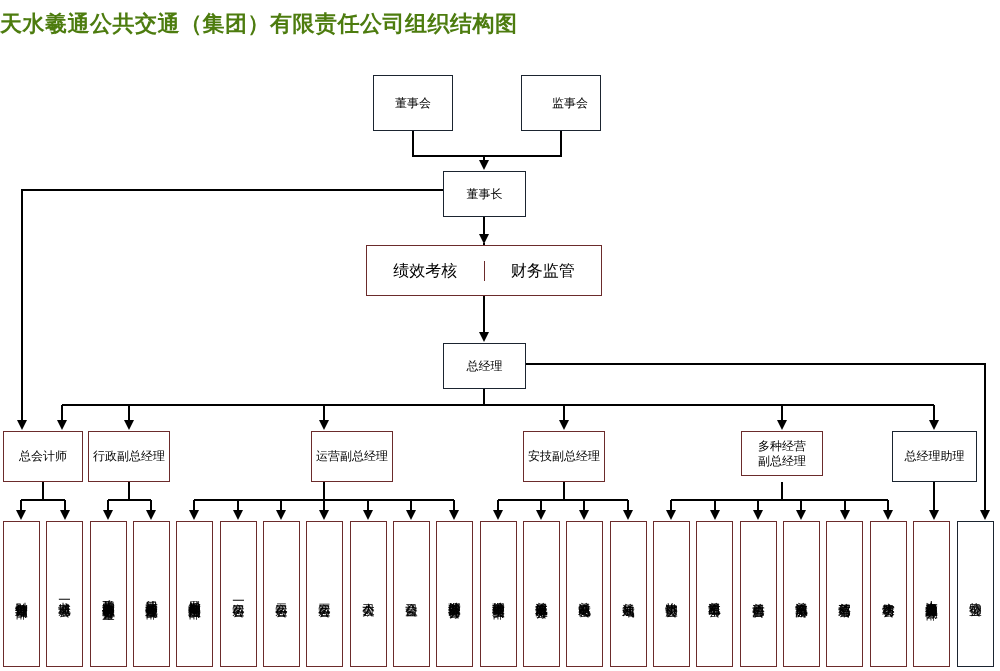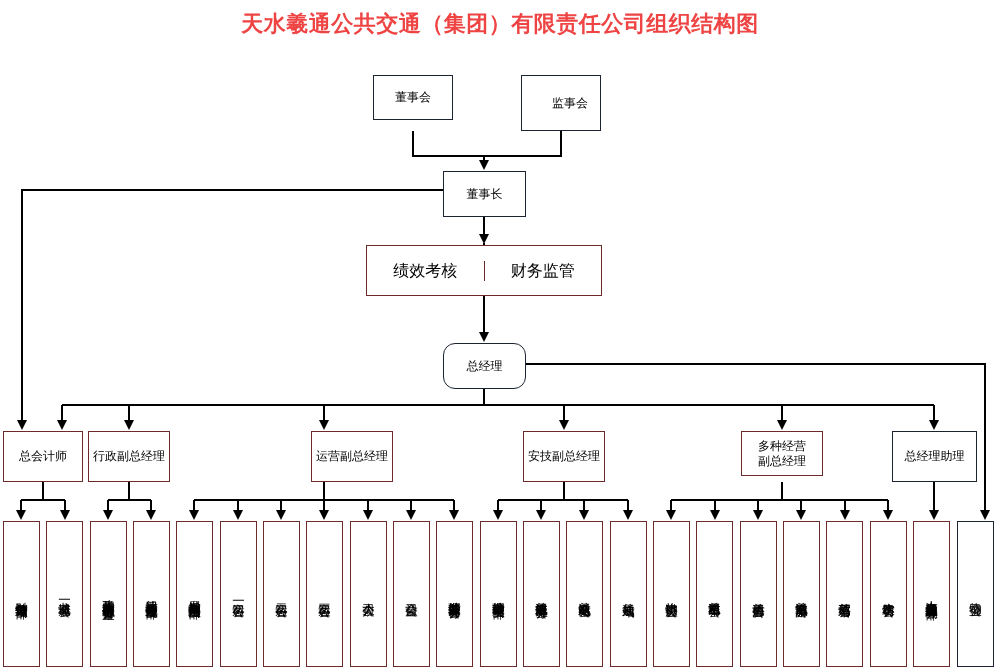--- a/index.html
+++ b/index.html
@@ -16,25 +16,25 @@
     width: 1000px;
     height: 671px;
     background: #ffffff;
     overflow: hidden;
   }
   #title {
     position: absolute;
     left: 0;
     top: 9px;
     width: 1000px;
-    text-align: center;
+    text-align: left;
     font-size: 22px;
     font-weight: bold;
     letter-spacing: 0.5px;
-    color: #ef4444;
+    color: #4d7c0f;
   }
   svg#wires {
     position: absolute;
     left: 0;
     top: 0;
     width: 1000px;
     height: 671px;
     pointer-events: none;
   }
   .node {
@@ -173,42 +173,42 @@
       <path d="M 715 500 L 715 518" marker-end="url(#arrow)"></path>
       <path d="M 758 500 L 758 518" marker-end="url(#arrow)"></path>
       <path d="M 801 500 L 801 518" marker-end="url(#arrow)"></path>
       <path d="M 845 500 L 845 518" marker-end="url(#arrow)"></path>
       <path d="M 888 500 L 888 518" marker-end="url(#arrow)"></path>
 
       <path d="M 934 482 L 934 518" marker-end="url(#arrow)"></path>
     </g>
   </svg>
 
-  <div class="node dark" style="left:373px; top:75px; width:80px; height:45px;">
+  <div class="node dark" style="left:373px; top:75px; width:80px; height:56px;">
     <span>董事会</span>
   </div>
 
   <div class="node dark" style="left:521px; top:75px; width:80px; height:56px;padding-left:18px;">
     <span>监事会</span>
   </div>
 
   <div class="node dark" style="left:443px; top:171px; width:83px; height:46px;">
     <span>董事长</span>
   </div>
 
   <div class="node maroon split" style="left:366px; top:245px; width:236px; height:51px;">
     <div class="half first">
       <span>绩效考核</span>
     </div>
     <div class="half">
       <span>财务监管</span>
     </div>
   </div>
 
-  <div class="node dark" style="left:443px; top:343px; width:83px; height:46px;border-radius:12px;">
+  <div class="node dark" style="left:443px; top:343px; width:83px; height:46px;">
     <span>总经理</span>
   </div>
 
   <div class="node maroon" style="left:3px; top:431px; width:80px; height:51px;">
     <span class="two-line">总会计师</span>
   </div>
 
   <div class="node maroon" style="left:88px; top:431px; width:82px; height:51px;">
     <span class="two-line">行政副总经理</span>
   </div>

